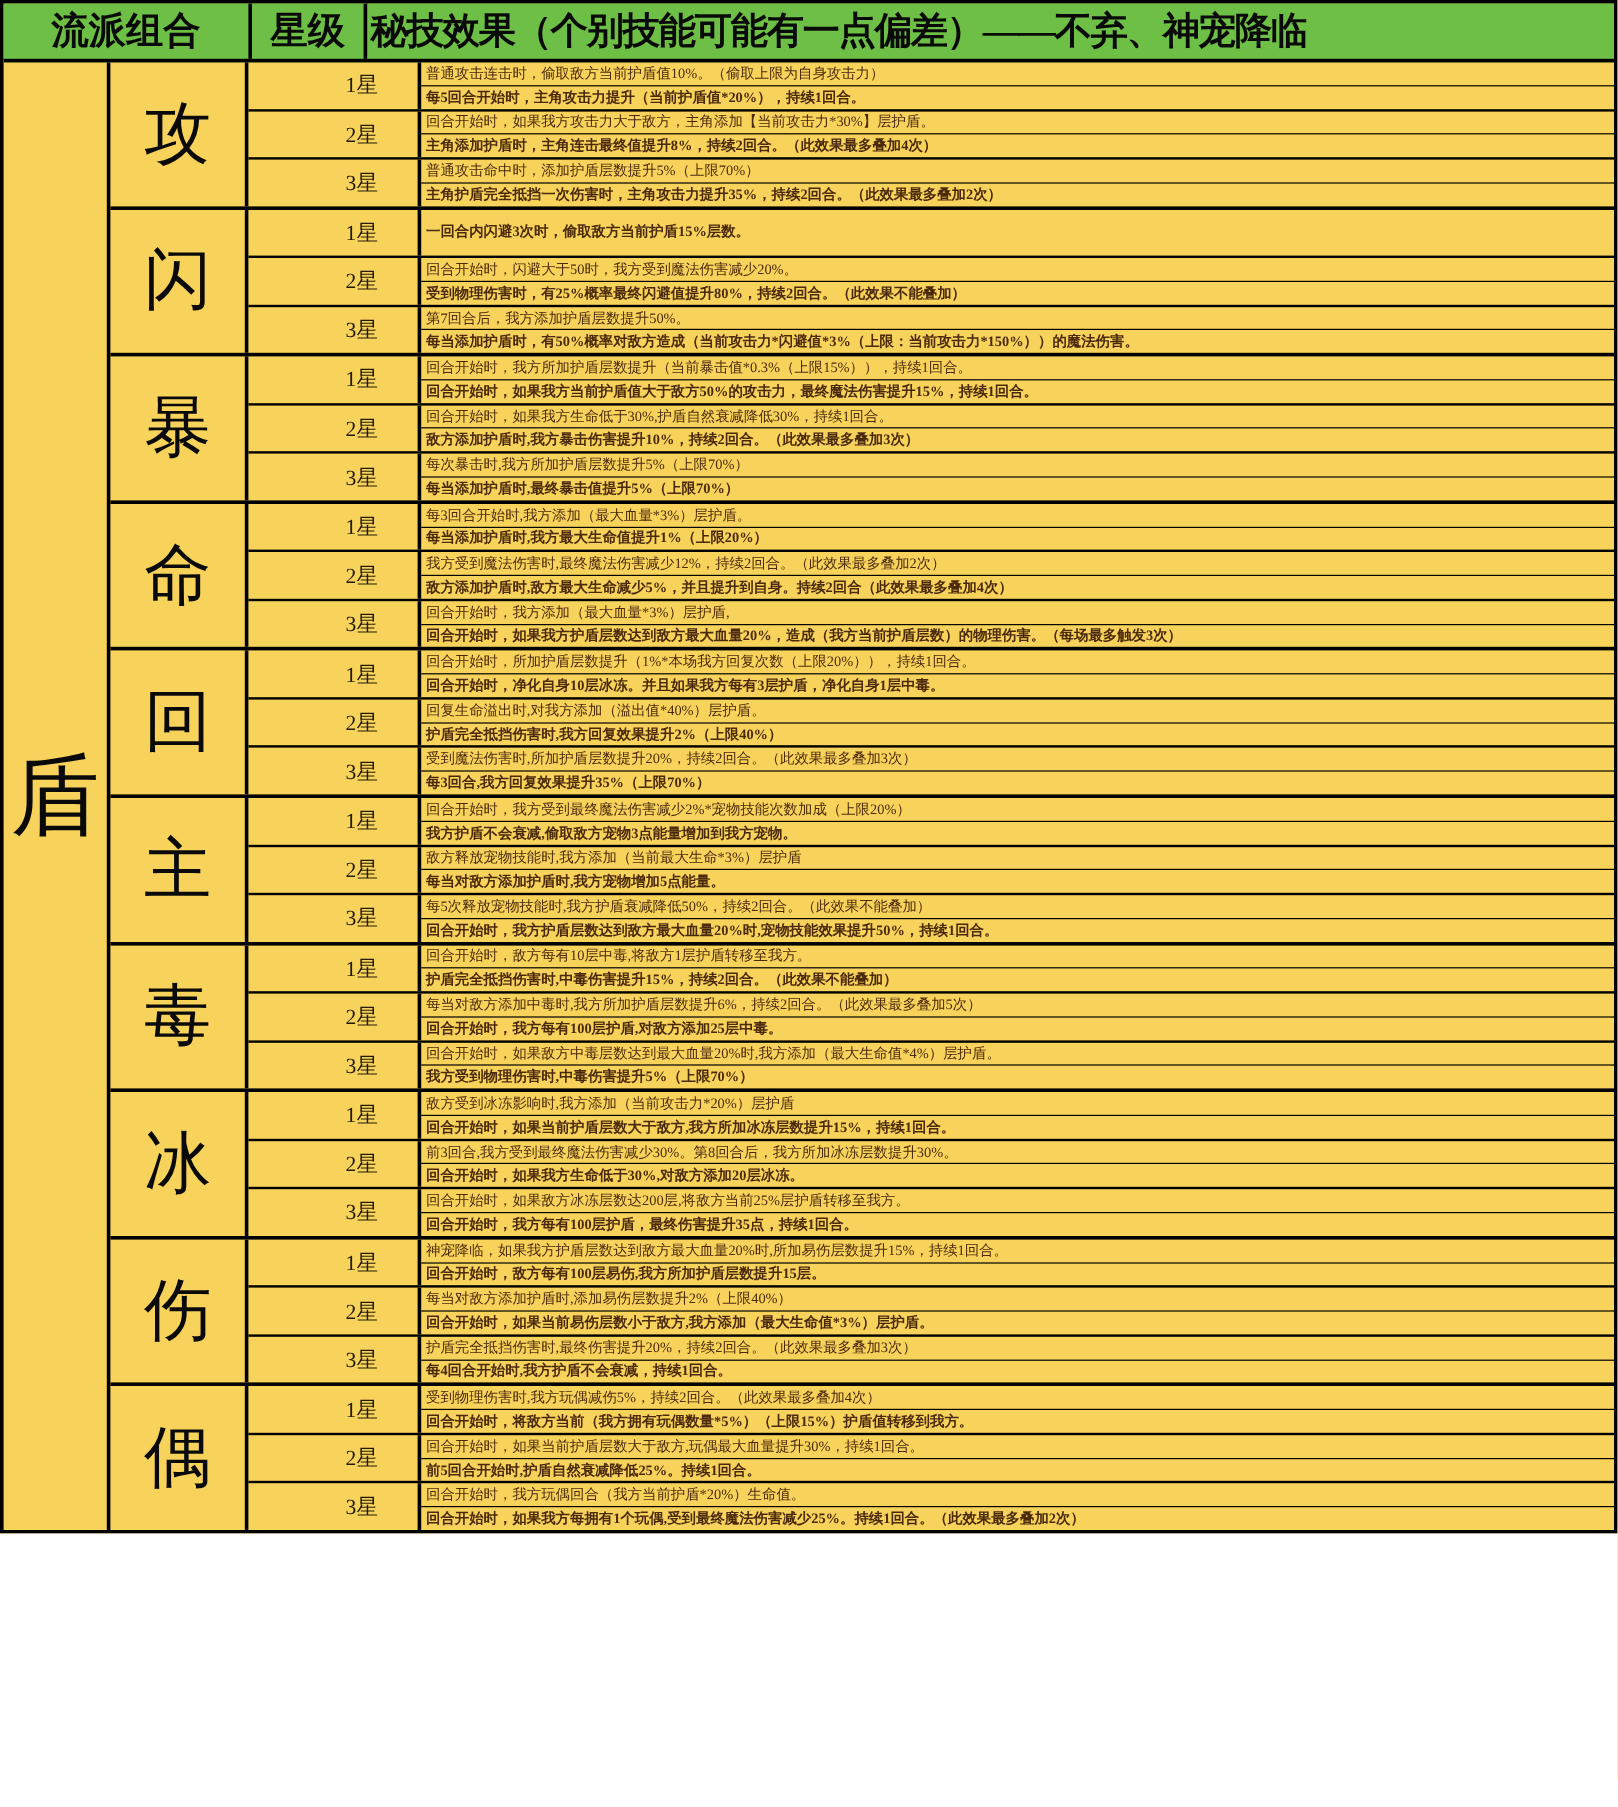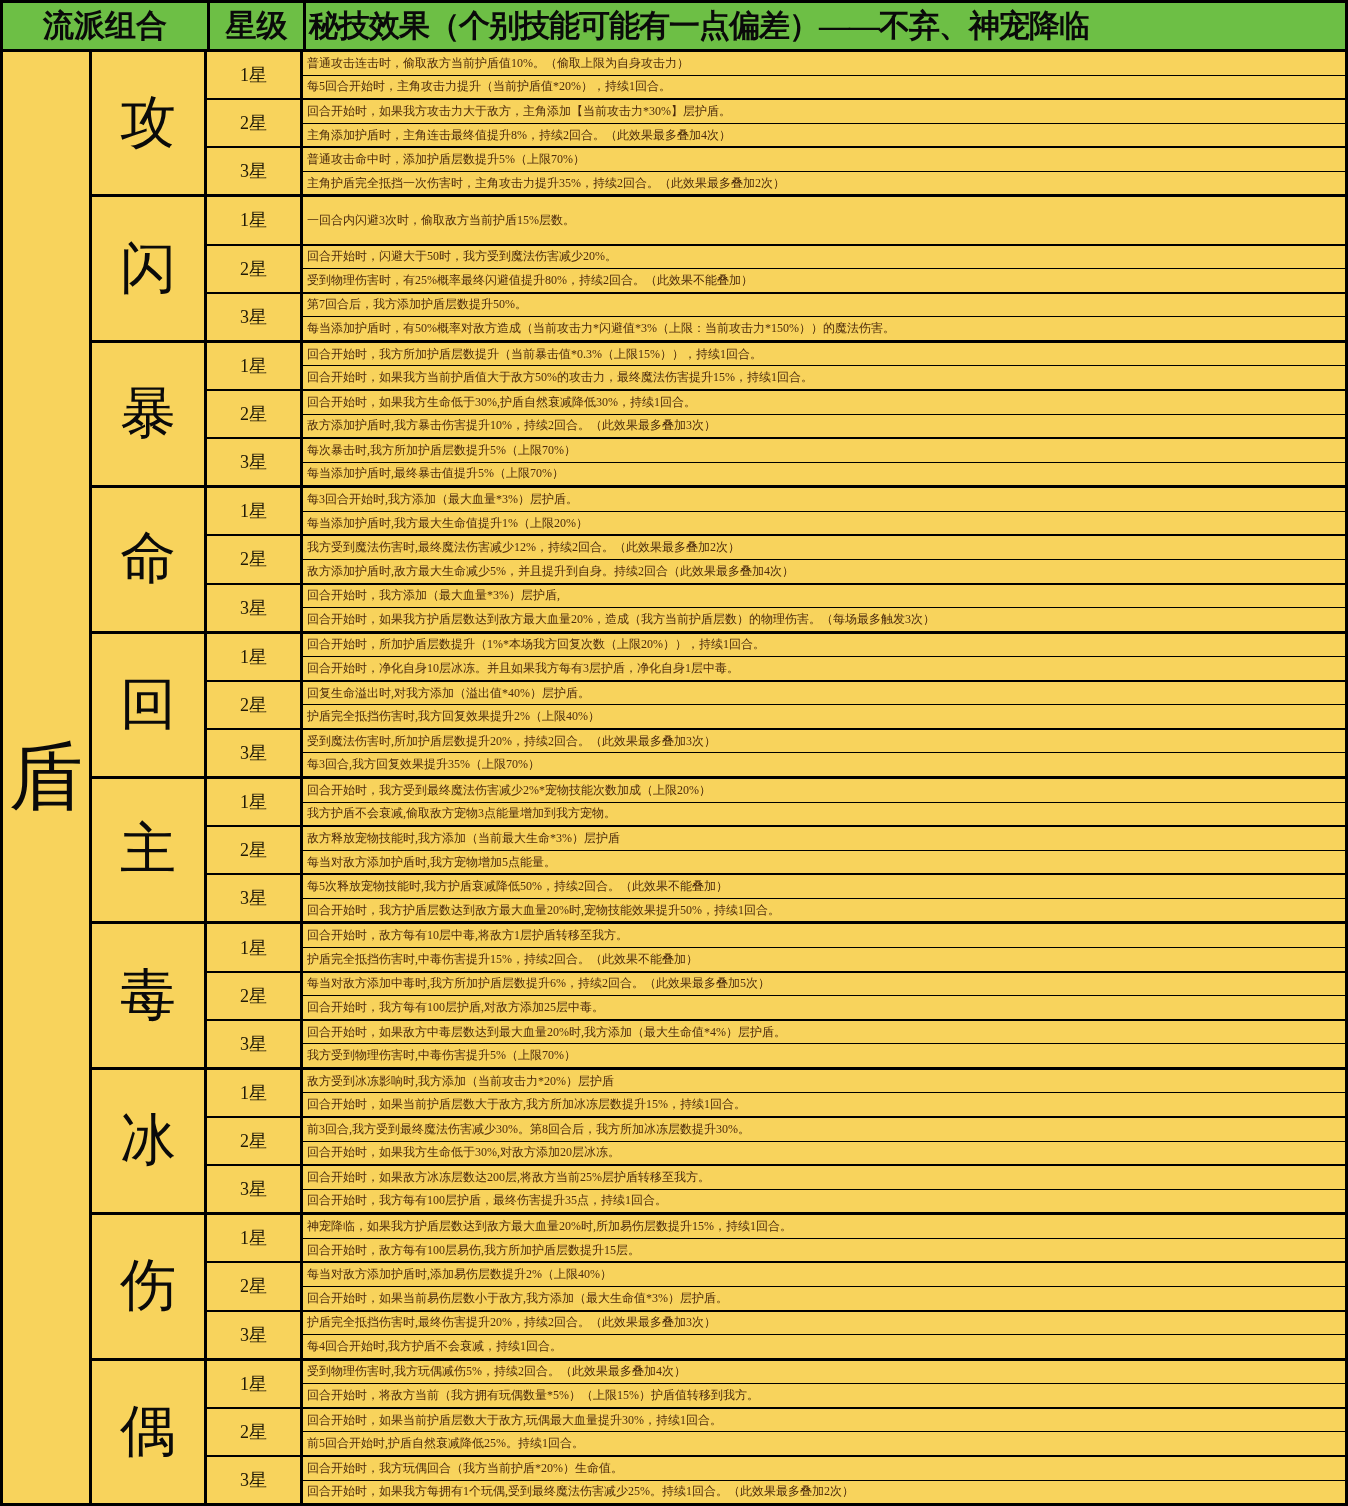--- a/index.html
+++ b/index.html
@@ -7,21 +7,21 @@
     --body-bg:#f8d35c;
     --border:#000000;
     --effect-text:#4b2a0c;
     --star-text:#211a06;
     --big-text:#0a0a0a;
   }
   *{margin:0;padding:0;box-sizing:border-box;}
   html,body{width:1348px;background:#fff;}
   body{font-family:"Liberation Serif","DejaVu Serif",serif;}
   .table{
-    width:1348px;height:1506px;
+    width:1348px;height:1278px;
     background:var(--body-bg);
     border:3px solid var(--border);
     display:flex;flex-direction:column;
   }
   .header-row{
     display:flex;height:49px;flex:0 0 auto;
     background:var(--header-bg);
     border-bottom:3px solid var(--border);
   }
   .hcell{
@@ -45,31 +45,31 @@
     width:115px;border-right:3px solid var(--border);
     display:flex;align-items:center;justify-content:center;
     font-size:56px;color:var(--big-text);
   }
   .group-stars{flex:1;display:flex;flex-direction:column;min-width:0;}
   .star-row{flex:1;display:flex;border-bottom:2px solid var(--border);min-height:0;}
   .star-row:last-child{border-bottom:none;}
   .star-cell{
     width:96px;border-right:3px solid var(--border);
     display:flex;align-items:center;justify-content:center;
-    font-size:18px;color:var(--star-text);
+    font-size:18px;color:var(--star-text);margin-left:48px;
   }
   .effect-lines{flex:1;display:flex;flex-direction:column;min-width:0;}
   .effect-line{
     flex:1;display:flex;align-items:center;
     padding-left:4px;
     font-size:12px;color:var(--effect-text);
     border-bottom:1px solid var(--border);
     white-space:nowrap;overflow:hidden;
   }
-  .effect-line:last-child{border-bottom:none;}
+  .effect-line:last-child{border-bottom:none;font-weight:bold;}
 </style>
 </head>
 <body>
 
 <div class="table">
   <div class="header-row">
     <div class="hcell hc1">流派组合</div>
     <div class="hcell hc2">星级</div>
     <div class="hcell hc3">秘技效果（个别技能可能有一点偏差）——不弃、神宠降临</div>
   </div>

